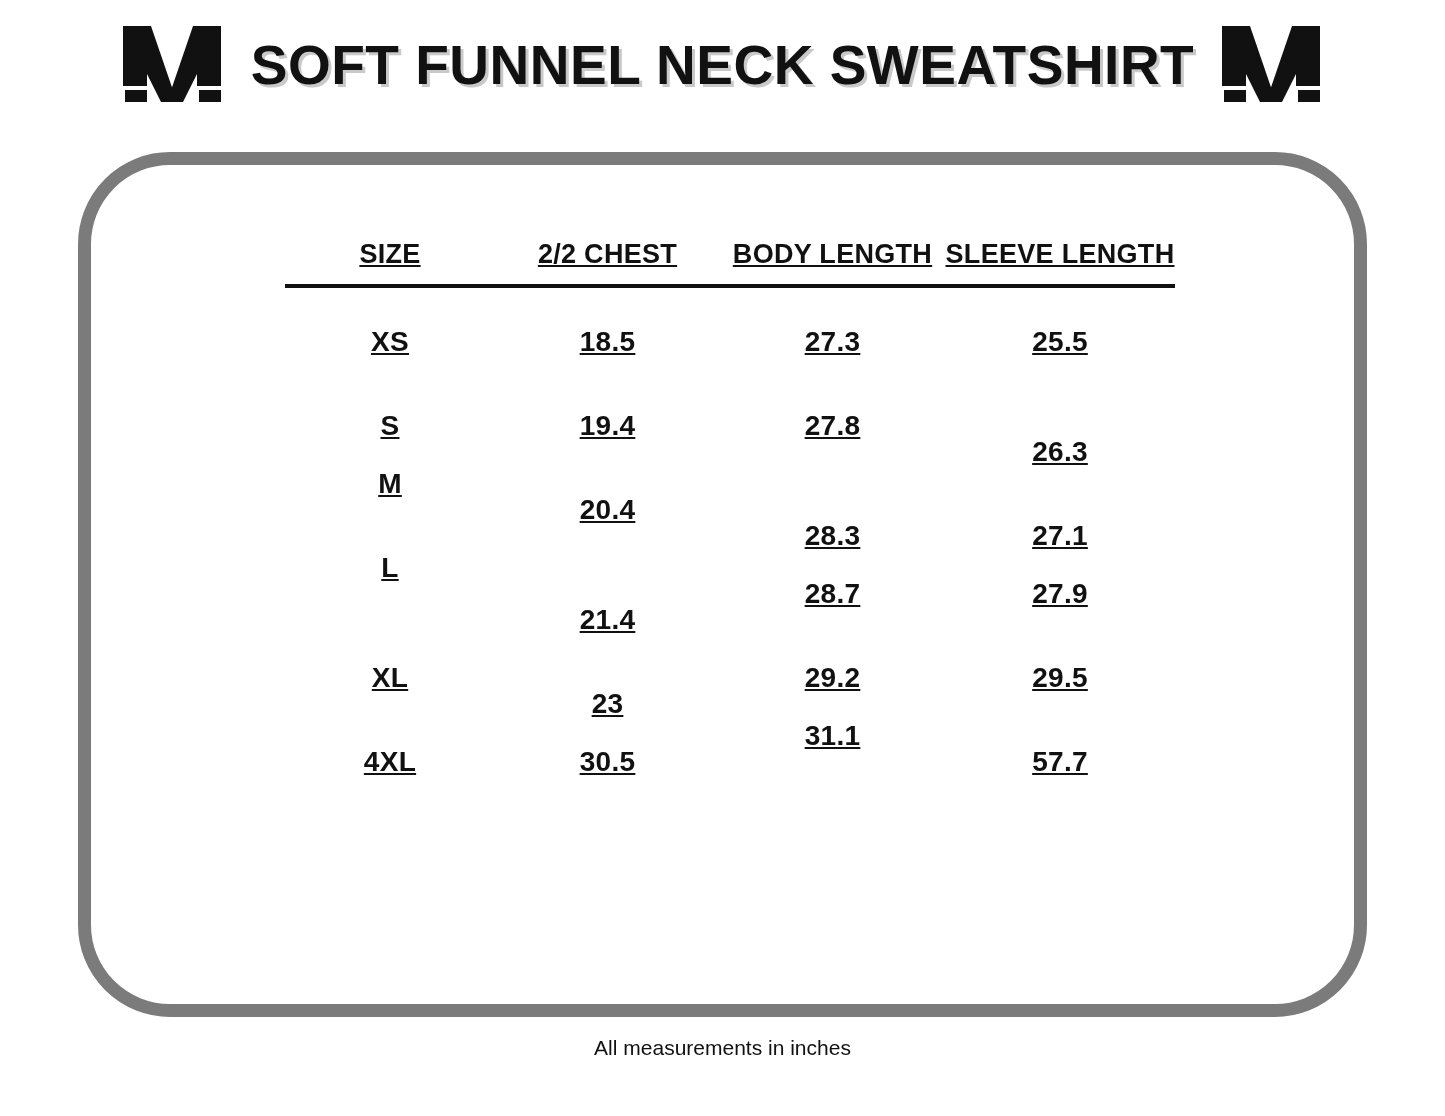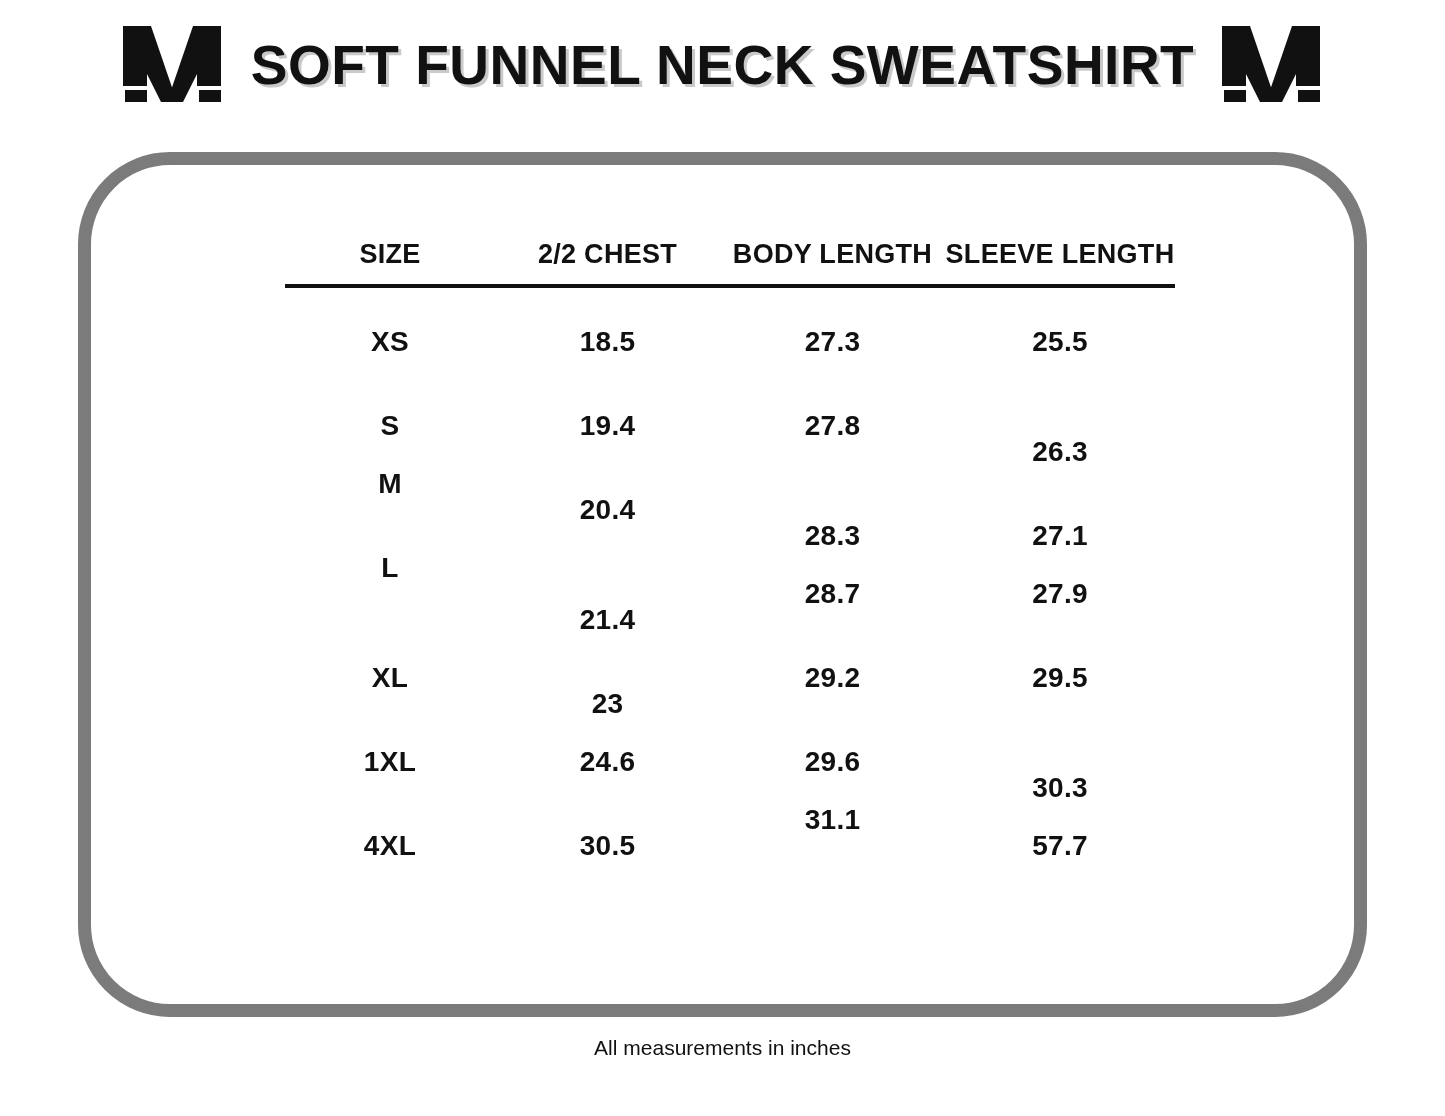--- a/index.html
+++ b/index.html
@@ -53,20 +53,21 @@
     box-sizing: border-box;
     background: #ffffff;
   }
 
   
   .table-wrap {
     position: absolute;
     left: 285px;
     top: 178px;
     width: 890px;
+    text-decoration: underline;
   }
   table.size-table {
     width: 890px;
     border-collapse: collapse;
     table-layout: fixed;
   }
   table.size-table col.c-size   { width: 210px; }
   table.size-table col.c-chest  { width: 225px; }
   table.size-table col.c-body   { width: 225px; }
   table.size-table col.c-sleeve { width: 230px; }
@@ -179,26 +180,20 @@
         <td>28.7</td>
         <td>27.9</td>
       </tr>
       <tr>
         <td>XL</td>
         <td class="j-down">23</td>
         <td>29.2</td>
         <td>29.5</td>
       </tr>
       <tr>
-        <td>1XL</td>
-        <td>24.6</td>
-        <td>29.6</td>
-        <td class="j-down">30.3</td>
-      </tr>
-      <tr>
         <td>4XL</td>
         <td>30.5</td>
         <td class="j-up">31.1</td>
         <td>57.7</td>
       </tr>
     </tbody>
   </table>
 </div>
 
 <div class="footnote">All measurements in inches</div>

